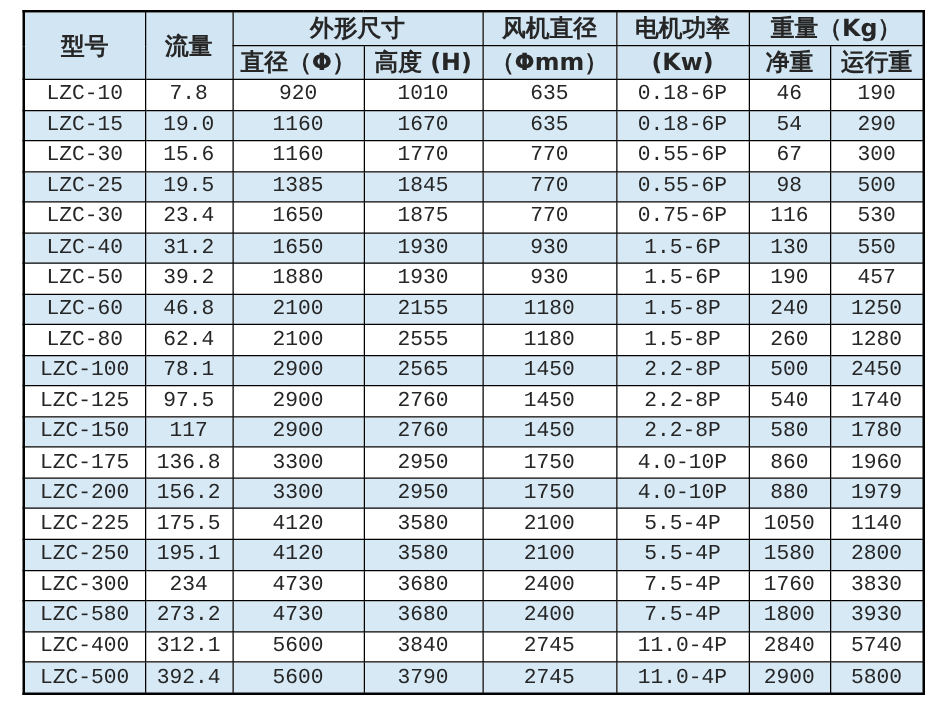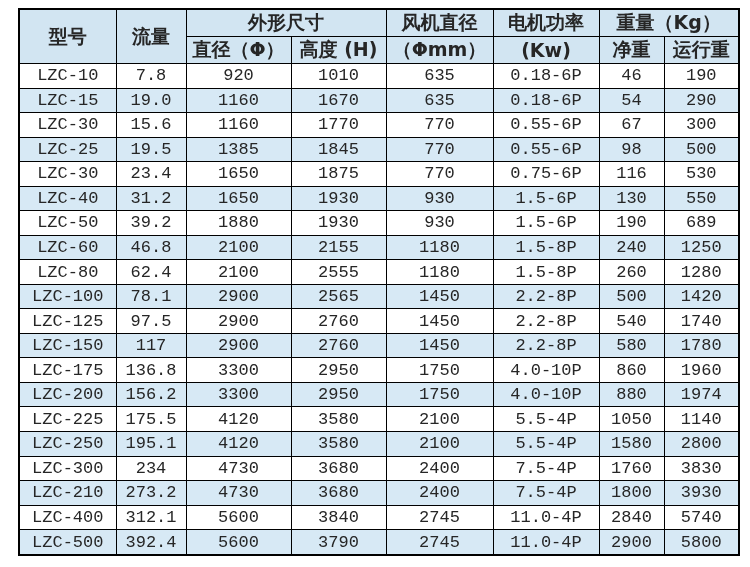--- a/index.html
+++ b/index.html
@@ -146,21 +146,21 @@
         <td>550</td>
       </tr>
       <tr>
         <td>LZC-50</td>
         <td>39.2</td>
         <td>1880</td>
         <td>1930</td>
         <td>930</td>
         <td>1.5-6P</td>
         <td>190</td>
-        <td>689</td>
+        <td>457</td>
       </tr>
       <tr class="alt">
         <td>LZC-60</td>
         <td>46.8</td>
         <td>2100</td>
         <td>2155</td>
         <td>1180</td>
         <td>1.5-8P</td>
         <td>240</td>
         <td>1250</td>
@@ -176,21 +176,21 @@
         <td>1280</td>
       </tr>
       <tr class="alt">
         <td>LZC-100</td>
         <td>78.1</td>
         <td>2900</td>
         <td>2565</td>
         <td>1450</td>
         <td>2.2-8P</td>
         <td>500</td>
-        <td>1420</td>
+        <td>2450</td>
       </tr>
       <tr>
         <td>LZC-125</td>
         <td>97.5</td>
         <td>2900</td>
         <td>2760</td>
         <td>1450</td>
         <td>2.2-8P</td>
         <td>540</td>
         <td>1740</td>
@@ -216,21 +216,21 @@
         <td>1960</td>
       </tr>
       <tr class="alt">
         <td>LZC-200</td>
         <td>156.2</td>
         <td>3300</td>
         <td>2950</td>
         <td>1750</td>
         <td>4.0-10P</td>
         <td>880</td>
-        <td>1974</td>
+        <td>1979</td>
       </tr>
       <tr>
         <td>LZC-225</td>
         <td>175.5</td>
         <td>4120</td>
         <td>3580</td>
         <td>2100</td>
         <td>5.5-4P</td>
         <td>1050</td>
         <td>1140</td>
@@ -249,21 +249,21 @@
         <td>LZC-300</td>
         <td>234</td>
         <td>4730</td>
         <td>3680</td>
         <td>2400</td>
         <td>7.5-4P</td>
         <td>1760</td>
         <td>3830</td>
       </tr>
       <tr class="alt">
-        <td>LZC-210</td>
+        <td>LZC-580</td>
         <td>273.2</td>
         <td>4730</td>
         <td>3680</td>
         <td>2400</td>
         <td>7.5-4P</td>
         <td>1800</td>
         <td>3930</td>
       </tr>
       <tr>
         <td>LZC-400</td>

